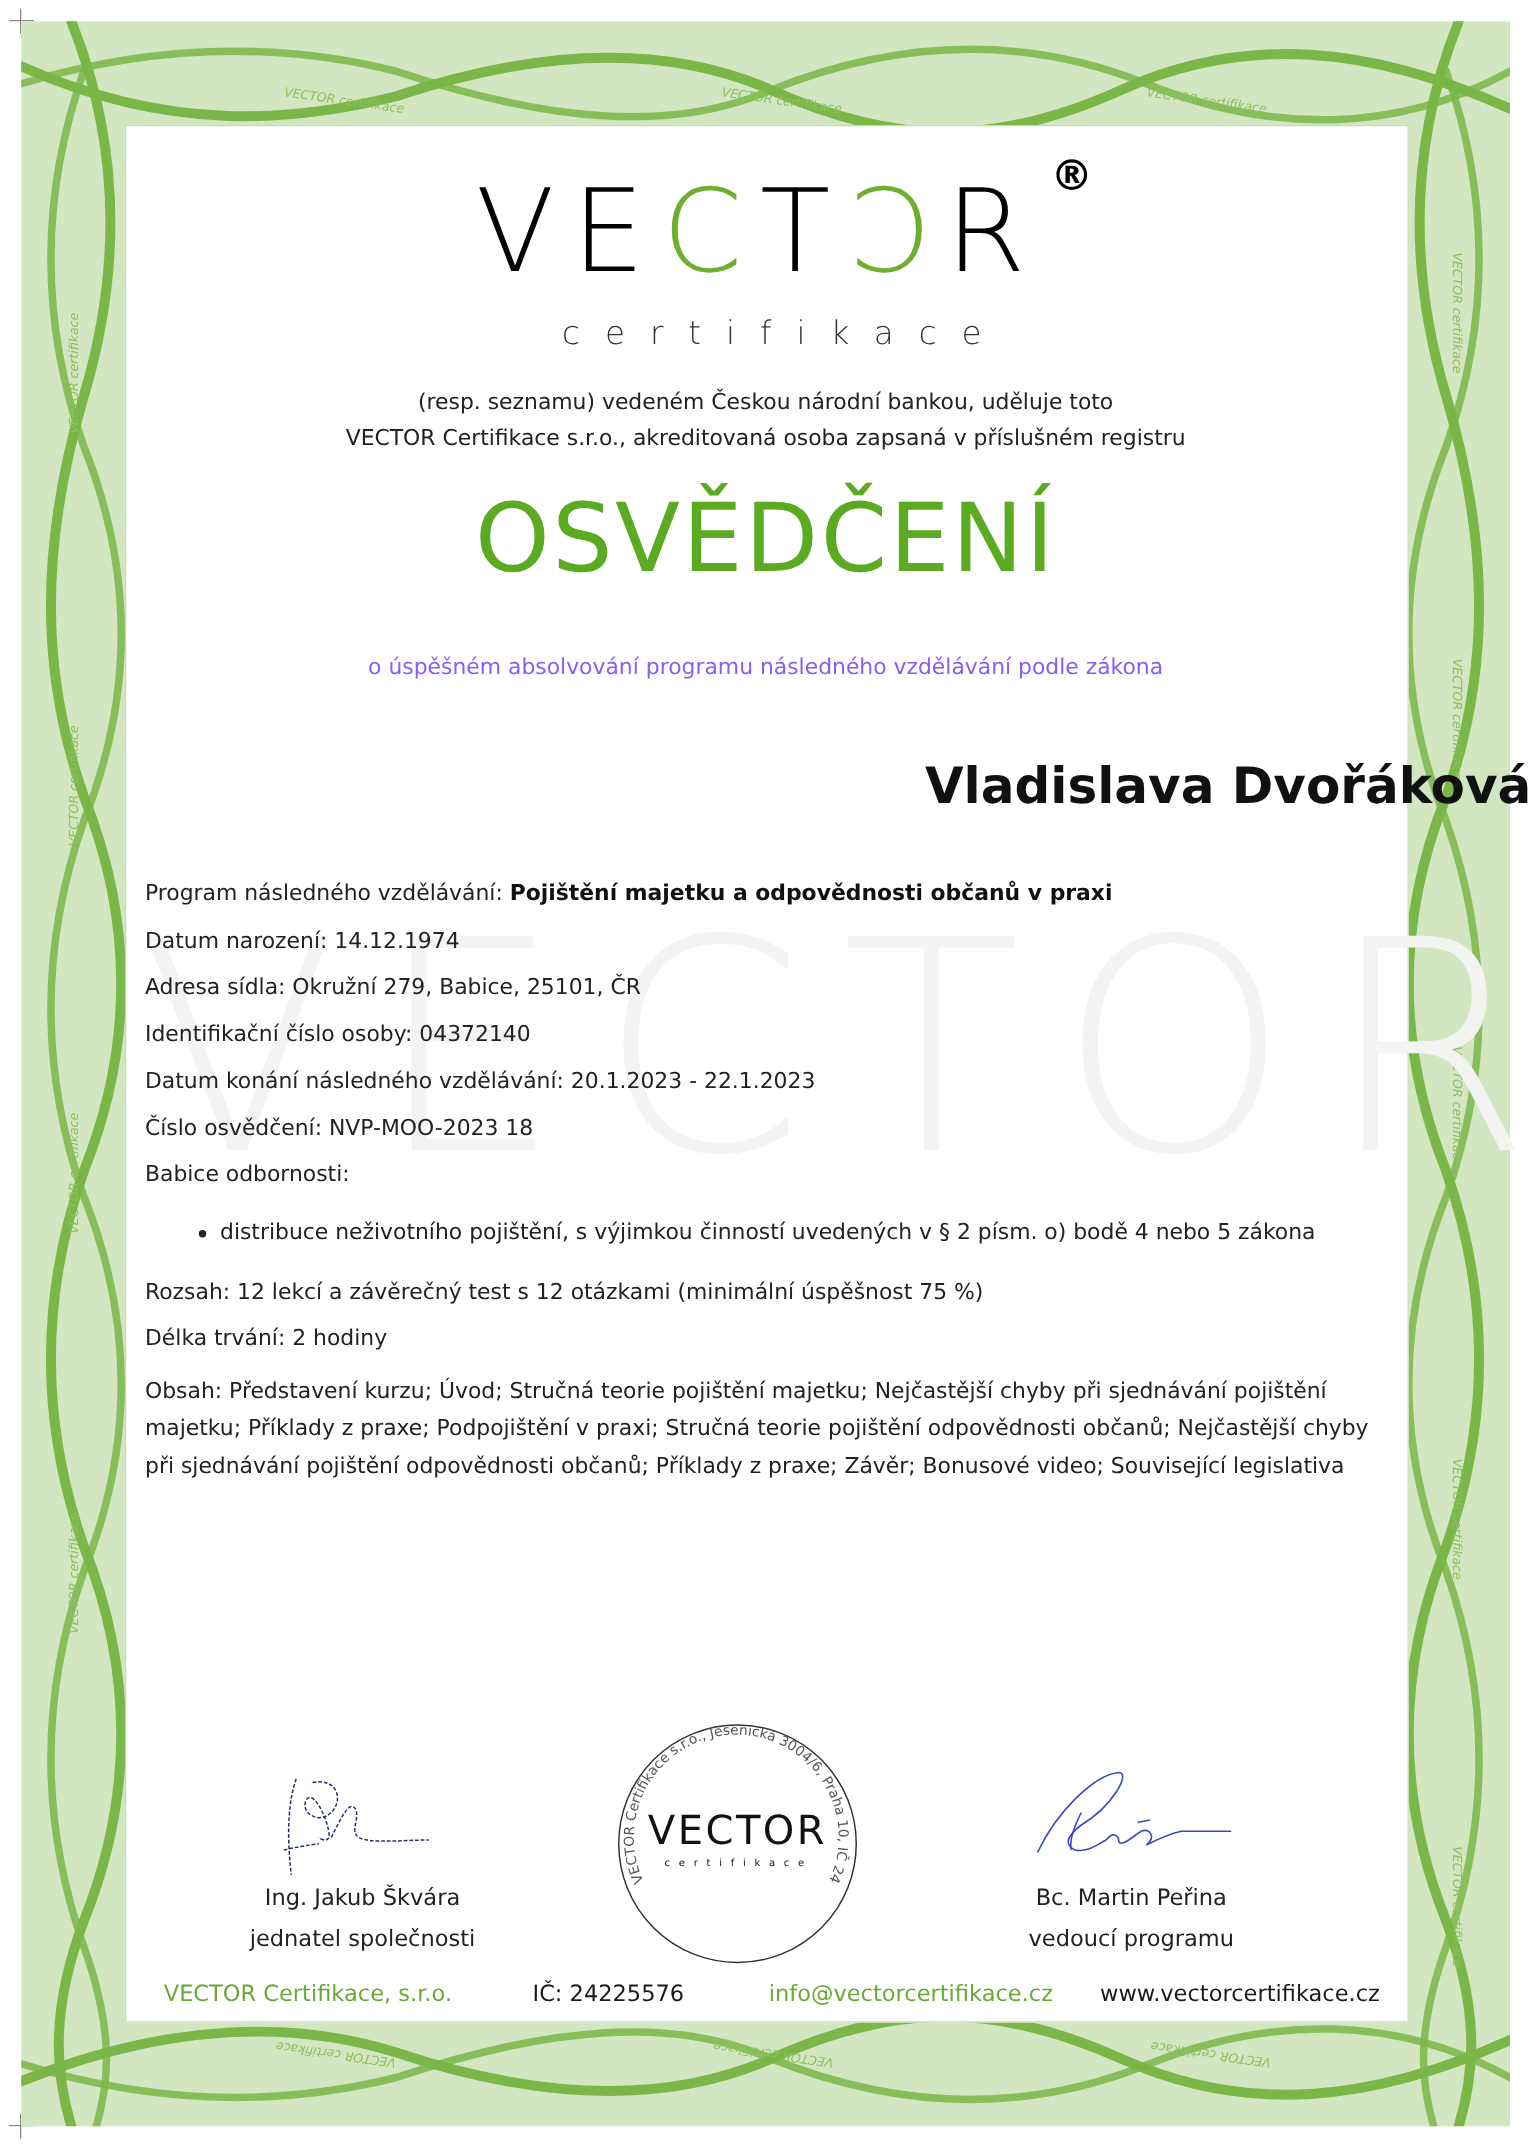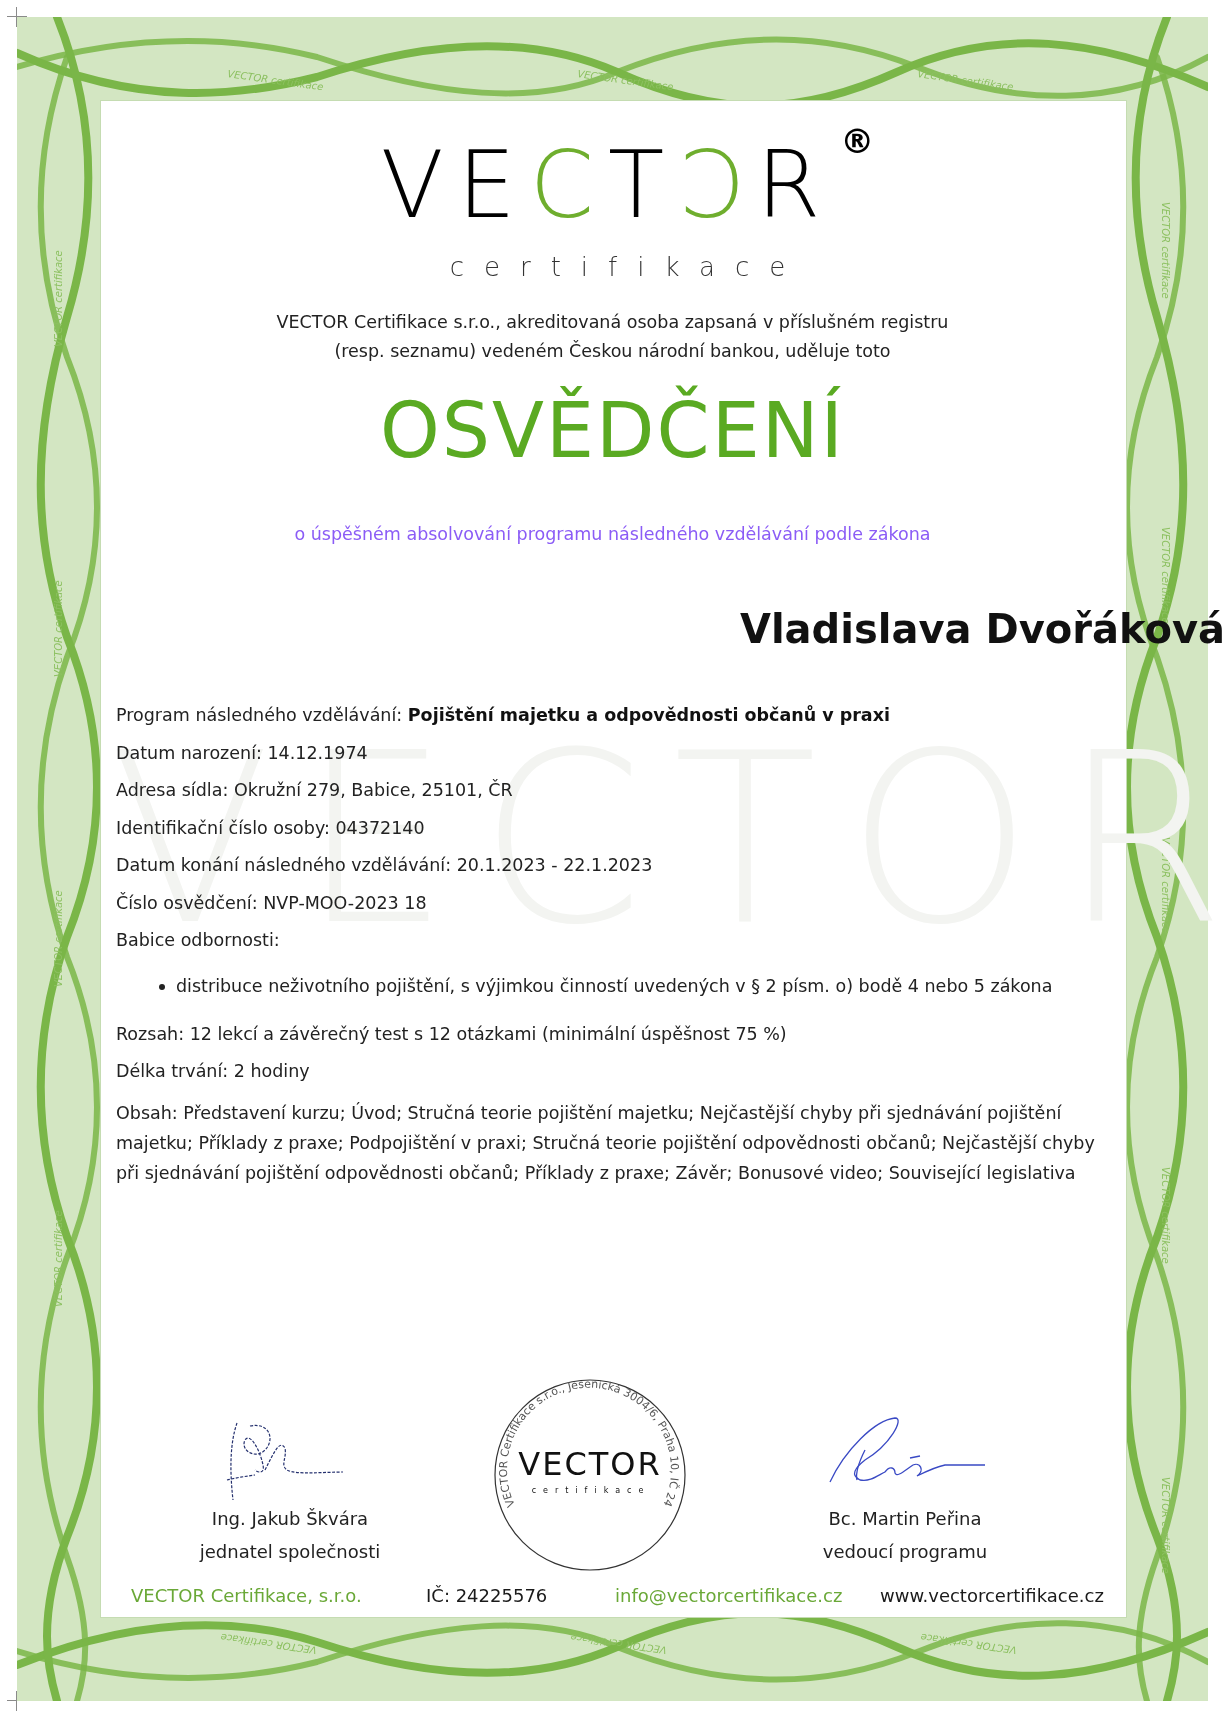--- a/index.html
+++ b/index.html
@@ -96,22 +96,22 @@
 
 <div class="logo">
   <div class="logo-word">
     <span class="k">VE</span><span class="g">C</span><span class="k">T</span><span class="g">Ↄ</span><span class="k">R</span>
     <span class="reg">®</span>
   </div>
   <div class="logo-sub">certifikace</div>
 </div>
 
 <div class="intro">
+  <div>(resp. seznamu) vedeném Českou národní bankou, uděluje toto</div>
   <div>VECTOR Certifikace s.r.o., akreditovaná osoba zapsaná v příslušném registru</div>
-  <div>(resp. seznamu) vedeném Českou národní bankou, uděluje toto</div>
 </div>
 
 <div class="title">OSVĚDČENÍ</div>
 
 <div class="subtitle">
   <div>o úspěšném absolvování programu následného vzdělávání podle zákona</div>
 </div>
 
 <div class="recipient">Vladislava Dvořáková</div>
 

